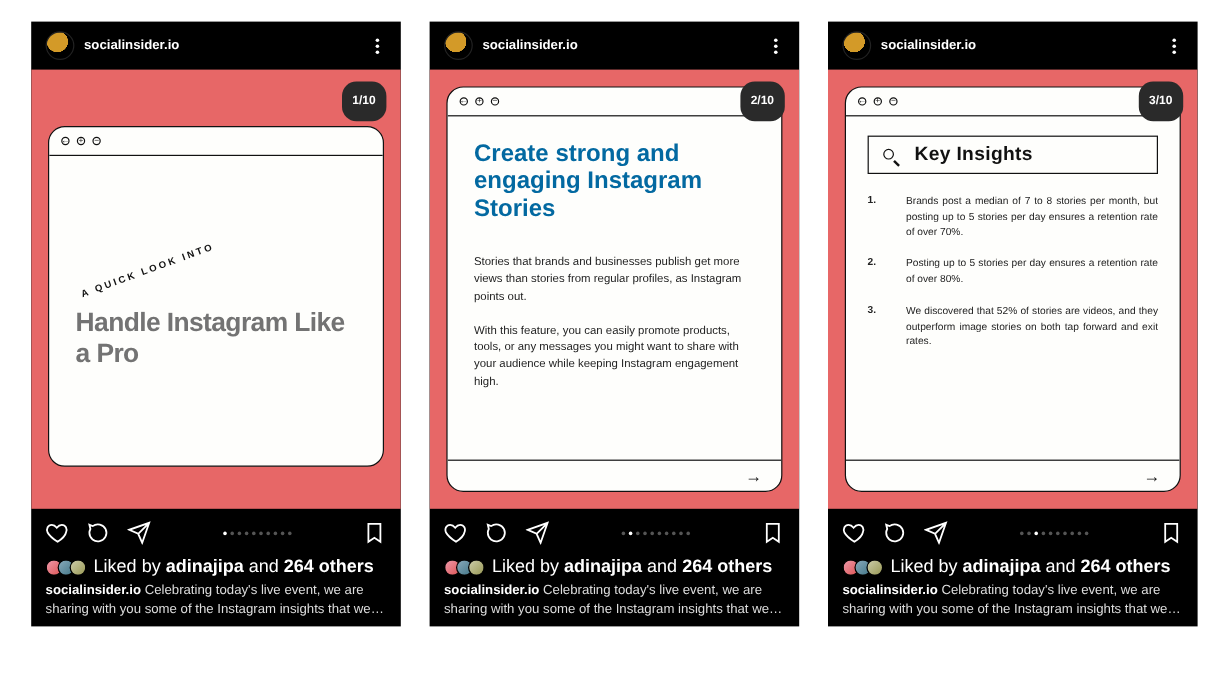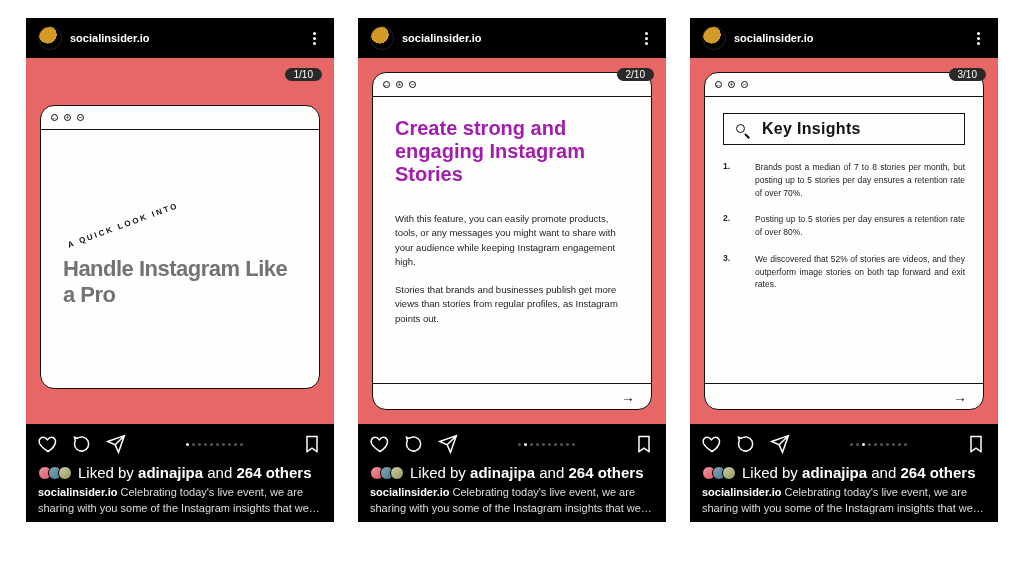--- a/index.html
+++ b/index.html
@@ -56,23 +56,23 @@
     display:flex;
     align-items:center;
     justify-content:center;
   }
   .badge{
     position:absolute;
     top:10px;right:12px;
     background:#2a2a2a;
     color:#fff;
     border-radius:12px;
-    padding:1px 9px;
+    padding:11px 9px;
     font-size:10px;
-    font-weight:400;
+    font-weight:700;
   }
   .window{
     width:100%;
     height:100%;
     background:var(--cream);
     border:1.8px solid #111;
     border-radius:14px;
     display:flex;
     flex-direction:column;
     overflow:hidden;
@@ -116,21 +116,21 @@
     font-weight:800;
     line-height:1.15;
     letter-spacing:-0.5px;
     color:#737373;
     margin-top:20px;
   }
   .slide-title2{
     font-size:20px;
     font-weight:800;
     line-height:1.15;
-    color:#a21caf;
+    color:#0369a1;
     margin-bottom:26px;
   }
   .para{
     font-size:9.5px;
     line-height:1.5;
     color:#222;
     margin-bottom:14px;
     text-align:left;
   }
   .win-footer{
@@ -306,22 +306,22 @@
   <div class="slide">
     <div class="badge">2/10</div>
     <div class="window">
       <div class="win-titlebar">
         <div class="circ">←</div>
         <div class="circ">+</div>
         <div class="circ">−</div>
       </div>
       <div class="win-body">
         <div class="slide-title2">Create strong and engaging Instagram Stories</div>
+        <div class="para">Stories that brands and businesses publish get more views than stories from regular profiles, as Instagram points out.</div>
         <div class="para">With this feature, you can easily promote products, tools, or any messages you might want to share with your audience while keeping Instagram engagement high.</div>
-        <div class="para">Stories that brands and businesses publish get more views than stories from regular profiles, as Instagram points out.</div>
       </div>
       <div class="win-footer">
         <div class="arrow-right">→</div>
       </div>
     </div>
   </div>
 
   <div class="actions">
     <div class="ico">
         <svg viewBox="0 0 24 24">

